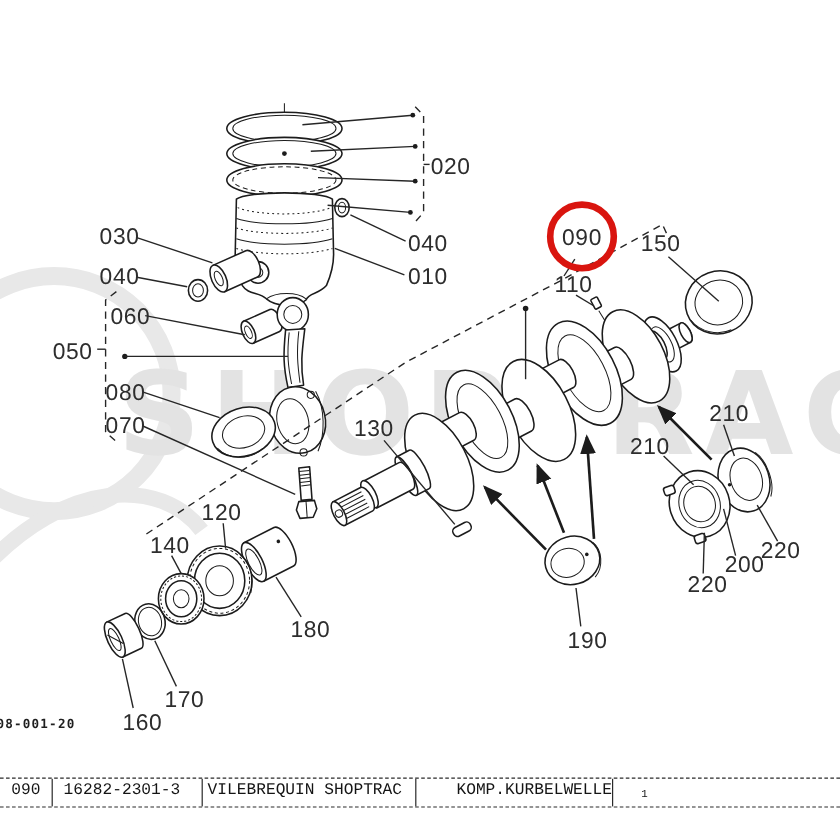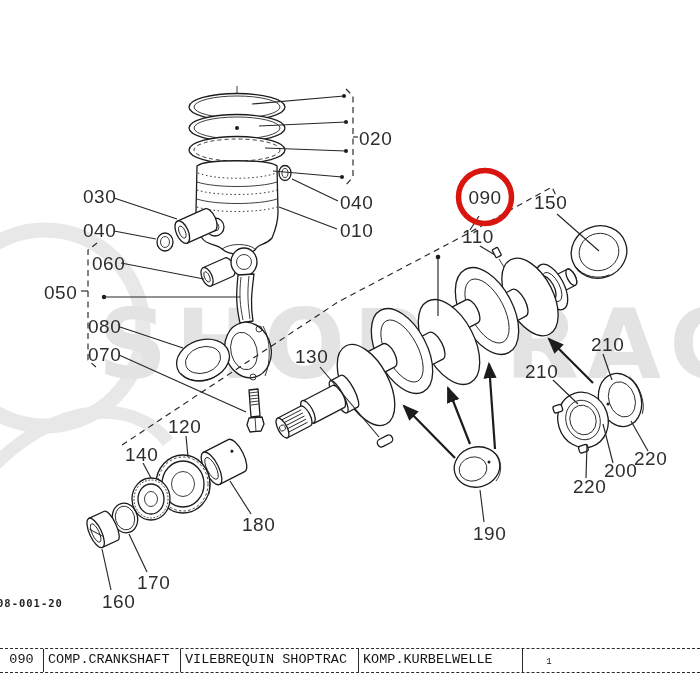--- a/index.html
+++ b/index.html
@@ -26,21 +26,21 @@
     display:flex; box-sizing:border-box;
     font-family:"Liberation Mono", monospace; font-size:13.5px; color:#141414;
     background:#fff;
   }
   .ptable .cell { line-height:22px; white-space:nowrap; overflow:hidden; box-sizing:border-box; }
   .ptable .sep { border-left:1.6px solid #2a2a2a; }
   .c-ref { width:43px;  text-align:center; }
   .c-pn  { width:125px; padding-left:9px; }
   .c-en  { width:137px; padding-left:4px; }
   .c-fr  { width:178px; padding-left:4px; }
-  .c-de  { width:164px; padding-left:4px; }
+  .c-de  { width:164px; padding-left:4px;text-align:right; }
   .c-qty { width:53px;  font-size:9px; line-height:10px; padding-top:2px; text-align:center; }
 </style>
 </head>
 <body>
 
 <div id="page">
 
 <svg width="700" height="645" viewBox="0 0 700 645">
   <defs>
     <marker id="ah" markerWidth="9" markerHeight="8" refX="6.5" refY="3" orient="auto">
@@ -375,19 +375,19 @@
     <circle cx="485" cy="197" r="26.5" fill="none" stroke="#d9150f" stroke-width="5.5"></circle>
     <text class="lbl" x="485" y="204" text-anchor="middle">090</text>
   </g>
 
   <text class="code" x="-3" y="607">08-001-20</text>
 </svg>
 
 
 <div class="ptable">
   <div class="cell c-ref"><span>090</span></div>
-  <div class="cell c-en sep"><span>COMP.CRANKSHAFT</span></div>
+  <div class="cell c-pn sep"><span>16282-2301-3</span></div>
   <div class="cell c-fr sep"><span>VILEBREQUIN SHOPTRAC</span></div>
   <div class="cell c-de sep"><span>KOMP.KURBELWELLE</span></div>
   <div class="cell c-qty sep"><span>1</span></div>
 </div>
 
 </div>
 
 </body></html>

